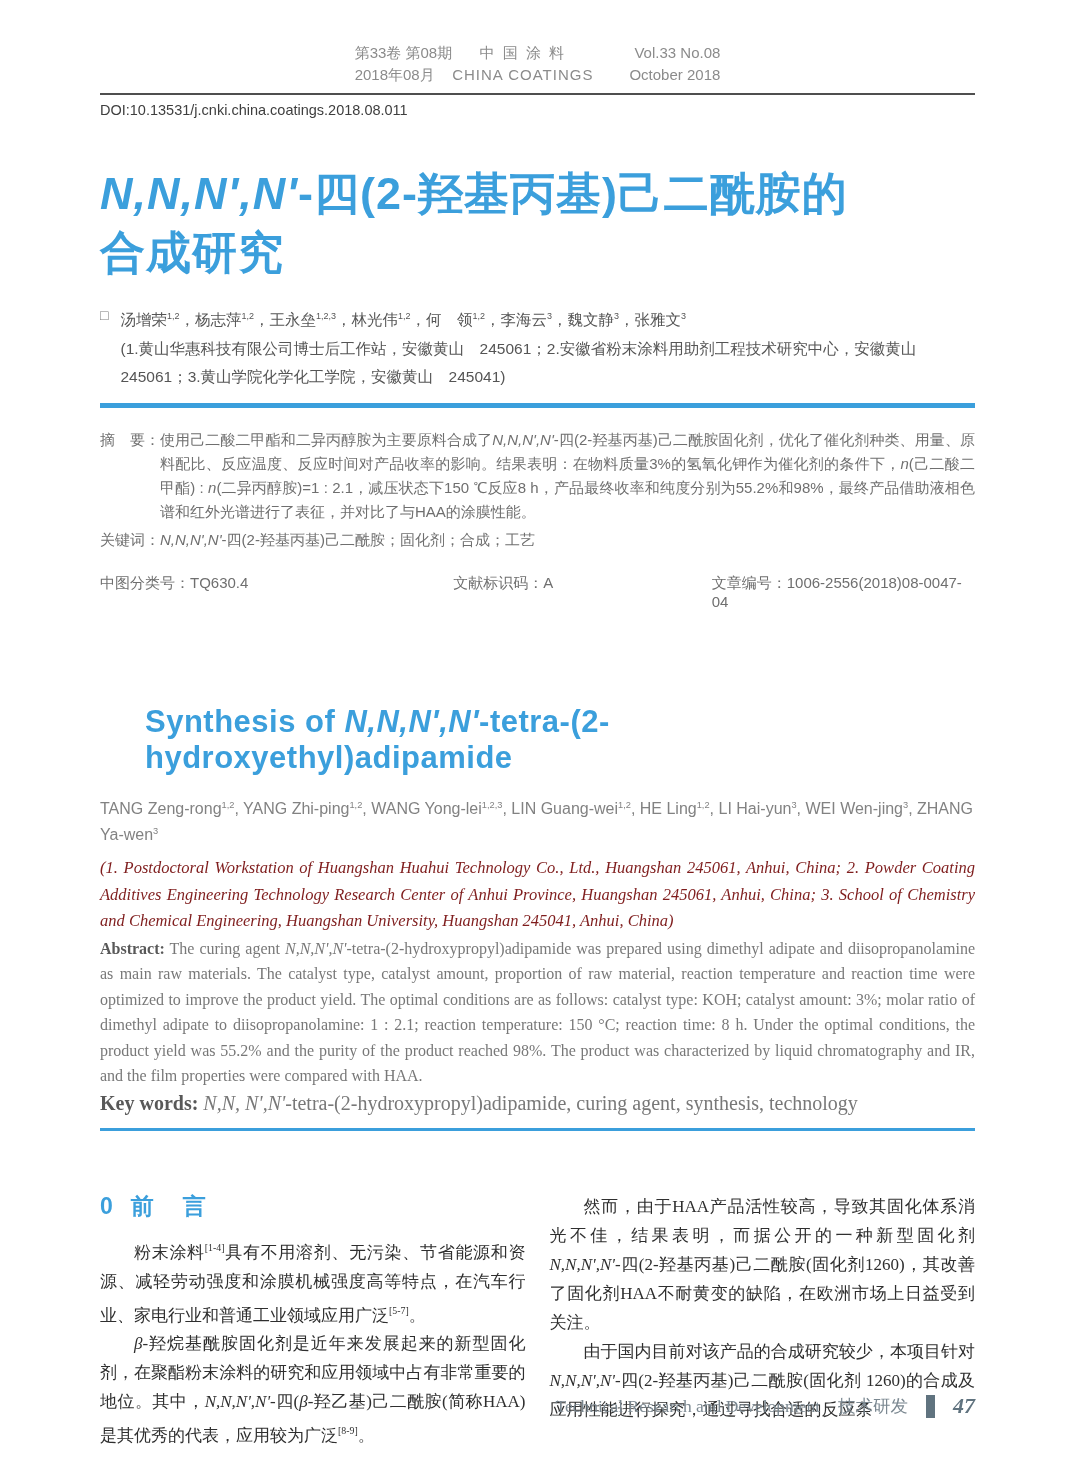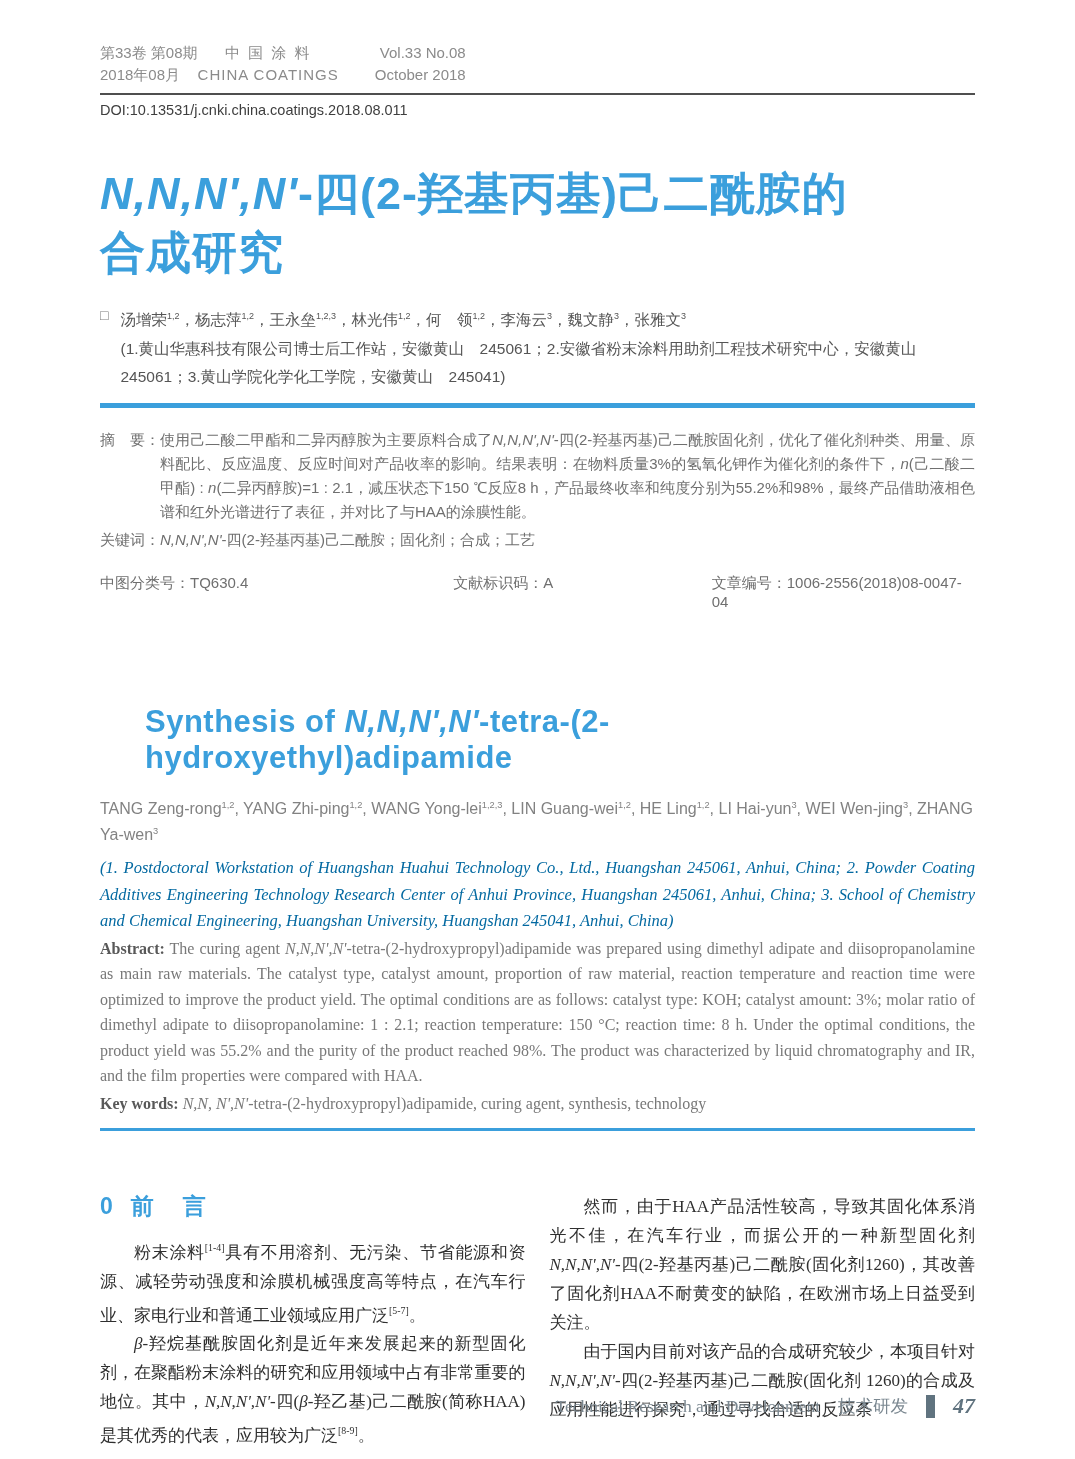--- a/index.html
+++ b/index.html
@@ -5,21 +5,21 @@
   * { margin:0; padding:0; box-sizing:border-box; }
   html,body { background:#ffffff; }
   body {
     width:1075px; height:1459px; overflow:hidden;
     font-family:"Liberation Sans", sans-serif;
     position:relative;
   }
   .page { width:1075px; height:1459px; padding:42px 100px 0 100px; position:relative; }
 
   
-  .jheader { display:flex; justify-content:flex-start; align-items:flex-start;
+  .jheader { display:flex; justify-content:center; align-items:flex-start;
     color:#8b8b8b; font-size:15px; line-height:1.45; padding-bottom:7px; border-bottom:2px solid #4f4f4f; }
   .jheader .c { text-align:center; letter-spacing:2px; }
   .jheader .c .en { letter-spacing:1px; }
   .jheader .r { text-align:right;margin-left:36px; }
   .doi { margin-top:7px; color:#3e3e3e; font-size:14.5px; }
 
   
   .title-cn { margin-top:46px; color:#3b9fdc; font-size:45px; font-weight:bold; line-height:1.32; letter-spacing:1px; }
   [data-style="italic"] { font-style:italic; }
   [data-style="sup"] { vertical-align:super; font-size:0.58em; }
@@ -38,25 +38,25 @@
   .abstract-cn .bdy { flex:1; text-align:justify; }
   .keywords-cn { margin-top:7px; color:#6f6f6f; font-size:15px; }
   .meta-row { display:flex; margin-top:24px; color:#6f6f6f; font-size:15px; }
   .meta-row .m1 { width:358px; }
   .meta-row .m2 { width:262px; }
 
   
   .title-en { margin-top:94px; color:#3b9fdc; font-size:31px; font-weight:bold; letter-spacing:0.5px;margin-left:45px; }
   .authors-en { margin-top:20px; color:#828282; font-size:16px; line-height:1.62; }
   .affil-en { margin-top:8px; font-family:"Liberation Serif", serif; font-style:italic;
-    color:#0369a1; font-size:16.5px; line-height:1.58; text-align:justify; }
+    color:#7f1d1d; font-size:16.5px; line-height:1.58; text-align:justify; }
   .abstract-en { margin-top:2px; font-family:"Liberation Serif", serif; color:#787878;
     font-size:16px; line-height:25.5px; text-align:justify; }
   .abstract-en .blbl { font-weight:bold; color:#585858; }
-  .keywords-en { margin-top:2px; font-family:"Liberation Serif", serif; color:#787878; font-size:16px; line-height:25.5px; }
+  .keywords-en { margin-top:2px; font-family:"Liberation Serif", serif; color:#787878; font-size:20px; line-height:25.5px; }
   .keywords-en .blbl { font-weight:bold; color:#585858; }
   .blue-line { height:3px; background:#3b9fdc; margin-top:12px; }
 
   
   .columns { display:flex; gap:24px; margin-top:42px; min-height:228px; }
   .col { flex:1; font-family:"Liberation Serif", serif; color:#2f2f2f; font-size:17px; line-height:29px; text-align:justify;margin-top:19px; }
   .sec-head { font-family:"Liberation Sans", sans-serif; color:#3b9fdc; font-size:23px; font-weight:bold; letter-spacing:3px; margin-bottom:12px; }
   .sec-head .num { margin-right:18px; letter-spacing:0; }
   .col p { text-indent:2em; }
 
@@ -139,21 +139,21 @@
 
   <div class="columns">
     <div class="col">
       <div class="sec-head">
         <span class="num">0</span><span>前　言</span>
       </div>
       <p><span data-style="normal">粉末涂料</span><span data-style="sup">[1-4]</span><span data-style="normal">具有不用溶剂、无污染、节省能源和资源、减轻劳动强度和涂膜机械强度高等特点，在汽车行业、家电行业和普通工业领域应用广泛</span><span data-style="sup">[5-7]</span><span data-style="normal">。</span></p>
       <p><span data-style="italic">β</span><span data-style="normal">-羟烷基酰胺固化剂是近年来发展起来的新型固化剂，在聚酯粉末涂料的研究和应用领域中占有非常重要的地位。其中，</span><span data-style="italic">N,N,N',N'</span><span data-style="normal">-四(</span><span data-style="italic">β</span><span data-style="normal">-羟乙基)己二酰胺(简称HAA)是其优秀的代表，应用较为广泛</span><span data-style="sup">[8-9]</span><span data-style="normal">。</span></p>
     </div>
     <div class="col">
-      <p><span data-style="normal">然而，由于HAA产品活性较高，导致其固化体系消光不佳，在汽车行业，而据公开的一种新型固化剂</span><span data-style="italic">N,N,N',N'</span><span data-style="normal">-四(2-羟基丙基)己二酰胺(固化剂1260)，其改善了固化剂HAA不耐黄变的缺陷，在欧洲市场上日益受到关注。</span></p>
+      <p><span data-style="normal">然而，由于HAA产品活性较高，导致其固化体系消光不佳，结果表明，而据公开的一种新型固化剂</span><span data-style="italic">N,N,N',N'</span><span data-style="normal">-四(2-羟基丙基)己二酰胺(固化剂1260)，其改善了固化剂HAA不耐黄变的缺陷，在欧洲市场上日益受到关注。</span></p>
       <p><span data-style="normal">由于国内目前对该产品的合成研究较少，本项目针对</span><span data-style="italic">N,N,N',N'</span><span data-style="normal">-四(2-羟基丙基)己二酰胺(固化剂 1260)的合成及应用性能进行探究，通过寻找合适的反应条</span></p>
     </div>
   </div>
 
   <div class="footnote-sep"></div>
   <div class="footnotes">
     <div>收稿日期：2018-07-13</div>
     <div>作者简介：汤增荣(1972-)，男(汉族)，安徽巢湖人。工程师，硕士，主要从事粉末涂料助剂的开发研究。</div>
 
   </div>

